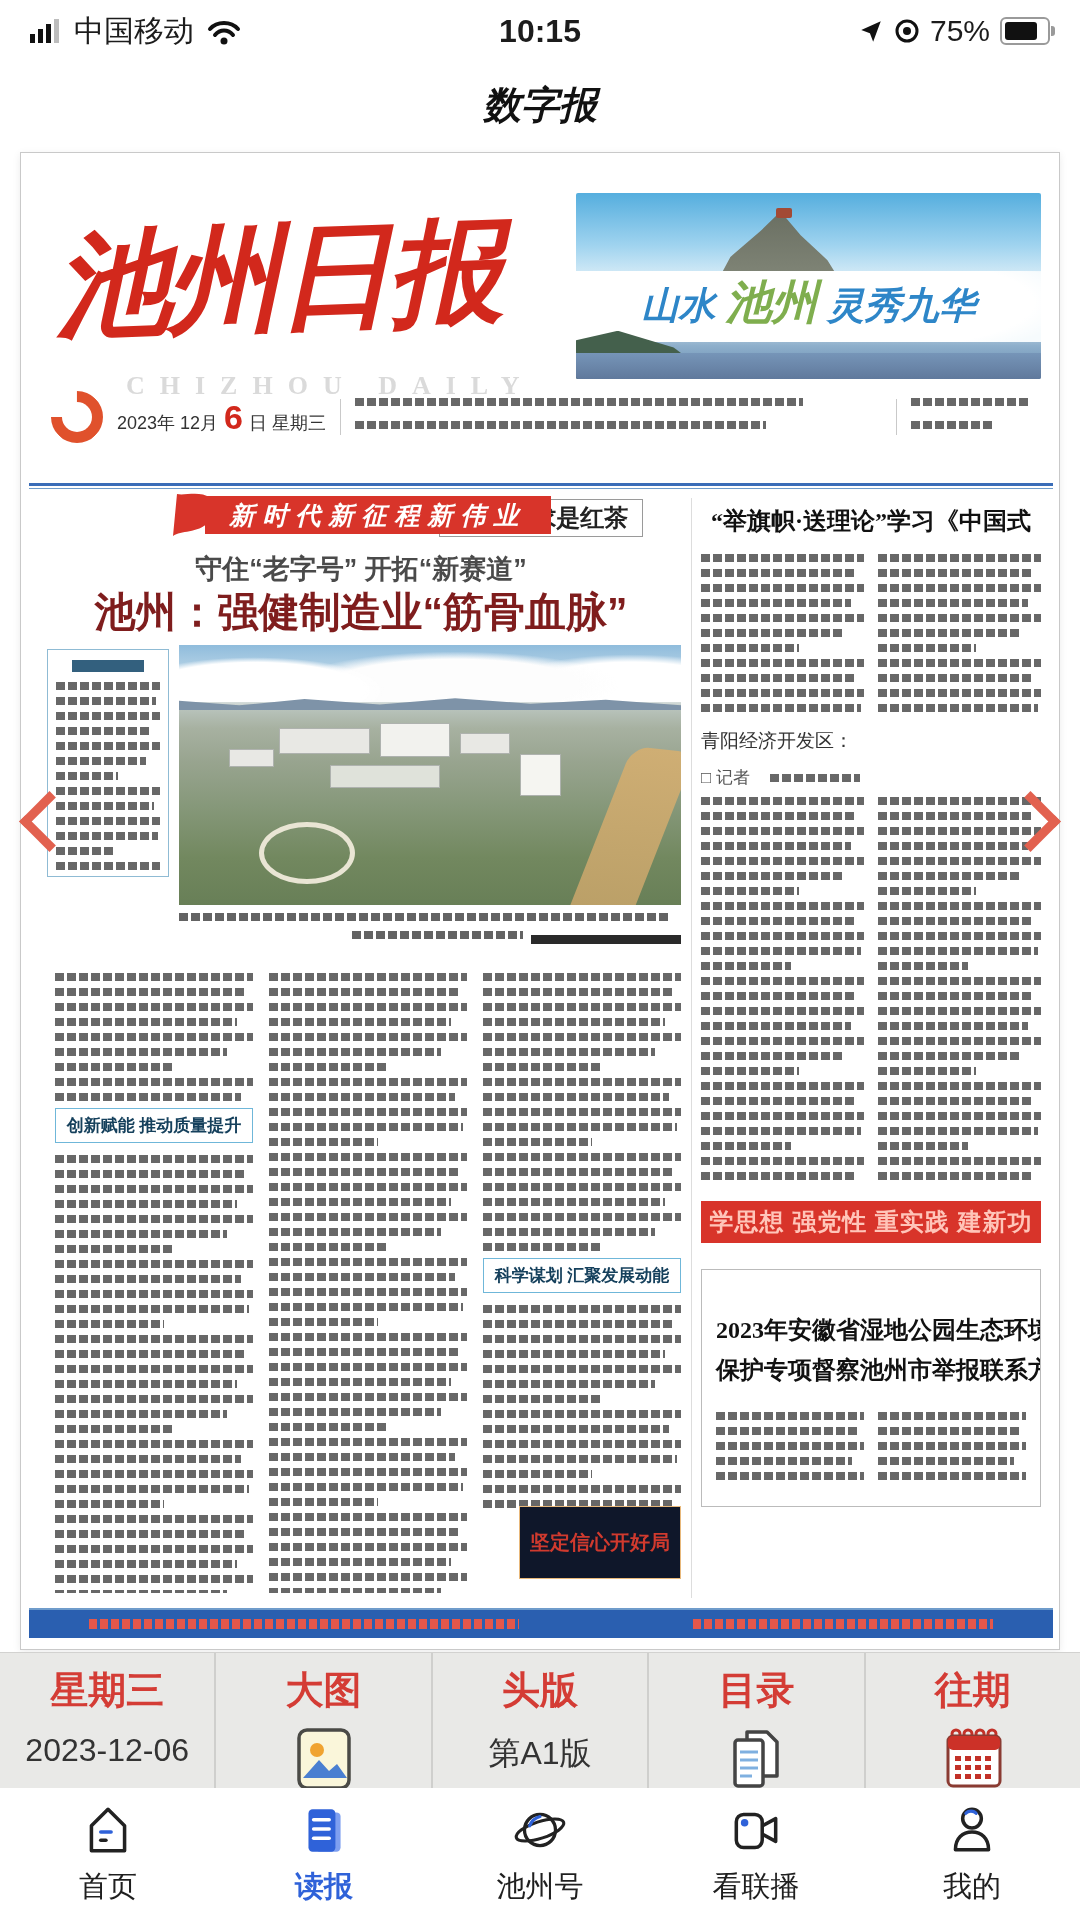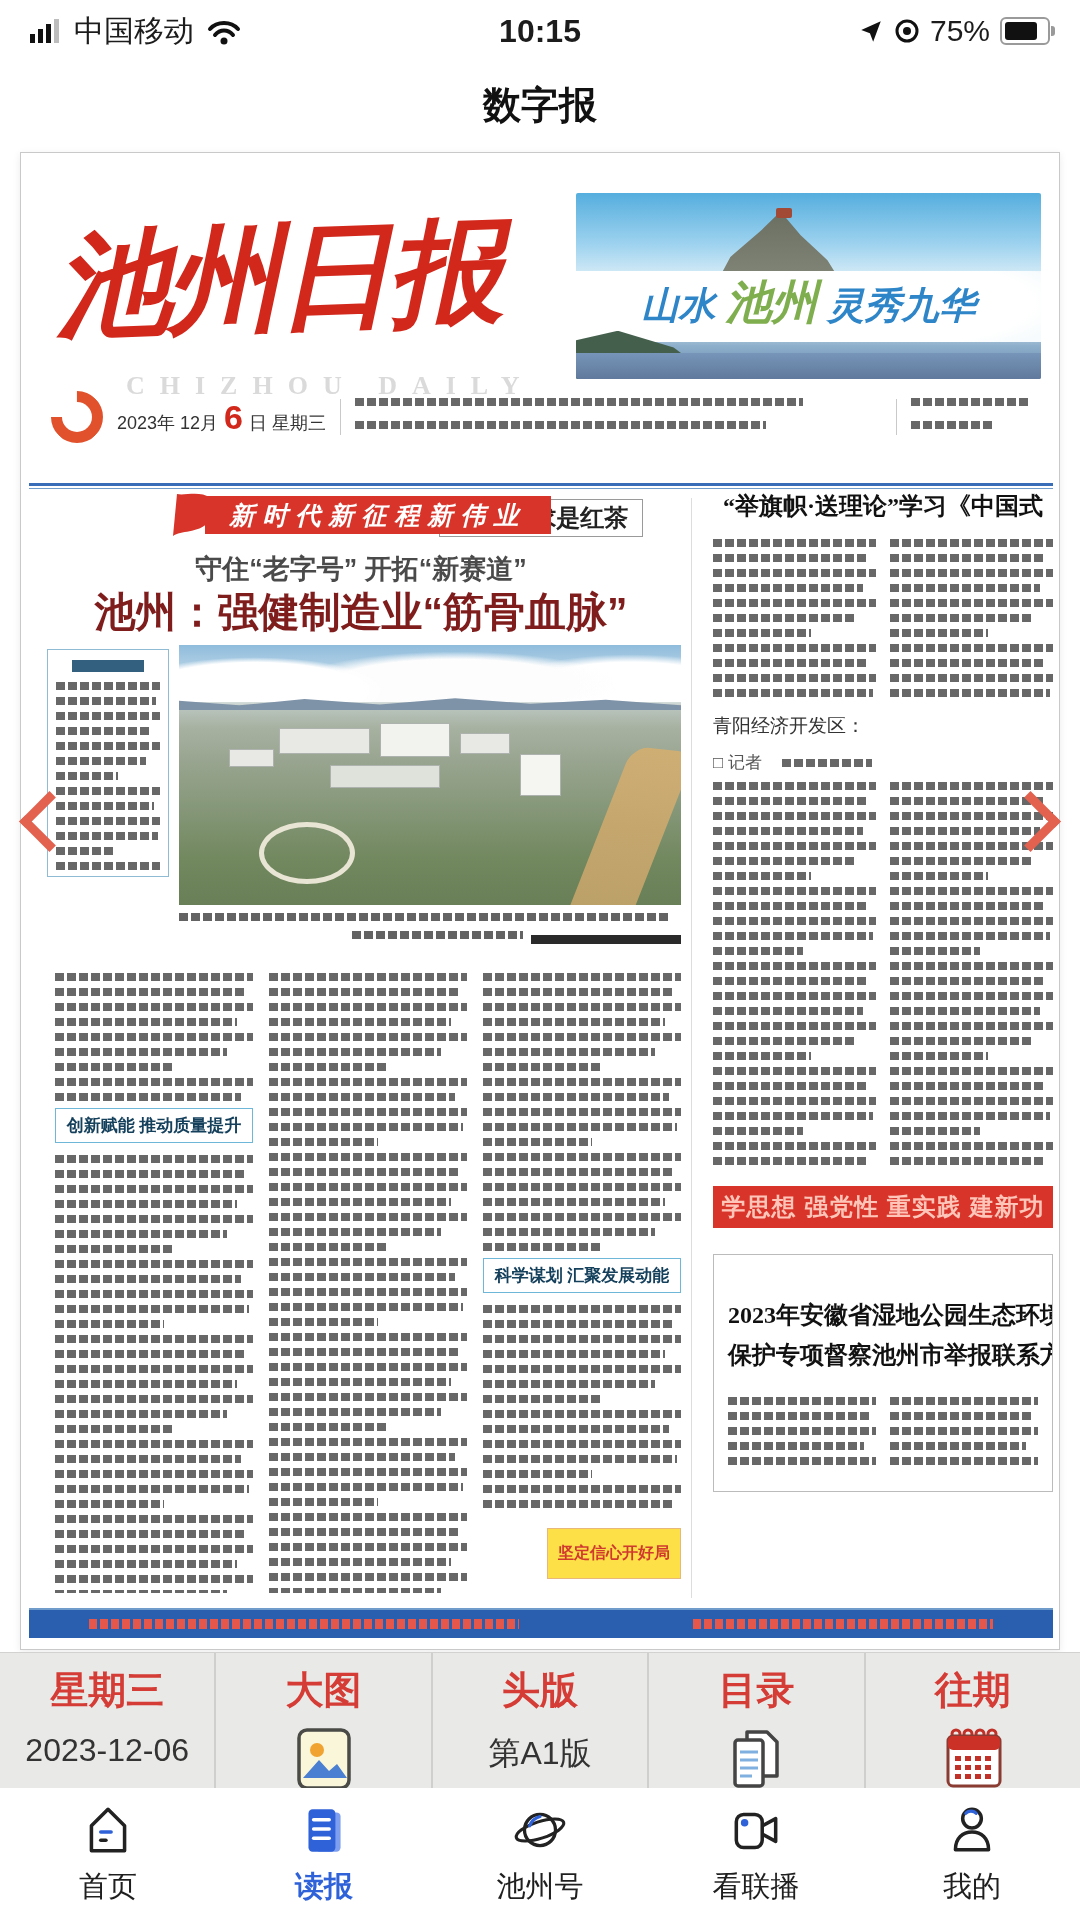--- a/index.html
+++ b/index.html
@@ -10,21 +10,21 @@
              align-items:center;justify-content:space-between;padding:0 30px;box-sizing:border-box;}
   .sb-left,.sb-right{display:flex;align-items:center;gap:10px;}
   .sb-carrier{font-size:30px;font-weight:500;}
   .sb-time{position:absolute;left:0;right:0;text-align:center;font-size:32px;font-weight:700;}
   .sb-batt{position:relative;width:46px;height:24px;border:2px solid #9a9a9a;border-radius:6px;}
   .sb-batt i{position:absolute;left:3px;top:3px;bottom:3px;width:70%;background:#111;border-radius:3px;}
   .sb-batt b{position:absolute;right:-7px;top:7px;width:4px;height:10px;background:#9a9a9a;border-radius:0 3px 3px 0;}
   .sb-pct{font-size:30px;font-weight:500;}
   
   .appheader{position:absolute;top:62px;left:0;width:1080px;height:86px;display:flex;
-             align-items:center;justify-content:center;background:#fff;}
+             align-items:center;justify-content:center;background:#fff;font-style:italic;}
   .appheader h1{margin:0;font-size:38px;font-weight:700;color:#111;}
   
   .page{position:absolute;left:20px;top:152px;width:1040px;height:1498px;background:#fff;
         border:1px solid #c9c9c9;box-shadow:0 2px 8px rgba(0,0,0,.08);box-sizing:border-box;}
   .mast-cn{position:absolute;left:34px;top:18px;width:490px;height:220px;color:#d2281c;
            font-family:"Liberation Serif",serif;font-weight:700;font-style:italic;font-size:115px;
            letter-spacing:-4px;transform:rotate(-2deg);line-height:215px;white-space:nowrap;}
   .mast-en{position:absolute;left:105px;top:218px;color:#dadada;font-size:26px;font-weight:700;
            letter-spacing:15px;font-family:"Liberation Serif",serif;}
   
@@ -85,24 +85,24 @@
   .ph-loop{position:absolute;left:16%;top:68%;width:86px;height:52px;border:5px solid #e9e5d4;border-radius:50%;}
   .caption{position:absolute;left:158px;top:760px;width:502px;}
   .cap-l{height:8px;background:repeating-linear-gradient(90deg,rgba(60,60,60,.8) 0 9px,transparent 9px 12px);margin-bottom:9px;}
   .cap-cred{height:9px;width:150px;background:#2a2a2a;display:inline-block;}
   
   .cols{position:absolute;left:34px;top:820px;width:626px;height:620px;display:flex;gap:16px;overflow:hidden;}
   .col{flex:1;position:relative;overflow:hidden;}
   .tl{height:8px;margin:0 0 7px;background:repeating-linear-gradient(90deg,rgba(45,45,45,.72) 0 9px,rgba(0,0,0,0) 9px 12px);}
   .subbox{border:1px solid #6fb7d9;padding:5px 4px;margin:6px 0 12px;text-align:center;font-size:17px;
           font-weight:700;color:#15405c;white-space:nowrap;}
-  .badge{position:absolute;right:0;bottom:14px;background:#fde047;border:1px solid #e8b87a;color:#d03a2e;
-         font-weight:800;font-size:16px;padding:14px 10px;white-space:nowrap;}
-  
-  .rightcol{position:absolute;left:680px;top:330px;width:340px;height:1110px;margin-left:12px;}
+  .badge{position:absolute;right:0;bottom:14px;background:#0f172a;border:1px solid #e8b87a;color:#d03a2e;
+         font-weight:800;font-size:20px;padding:22px 10px;white-space:nowrap;}
+  
+  .rightcol{position:absolute;left:680px;top:345px;width:340px;height:1110px;}
   .a1head,.a2head,.a3head{font-family:"Liberation Serif",serif;font-weight:800;color:#111;
                           text-align:center;white-space:nowrap;}
   .a1head{font-size:24px;line-height:38px;margin-top:4px;}
   .twocol{display:flex;gap:14px;overflow:hidden;}
   .twocol>div{flex:1;}
   .kicker2{font-size:19px;color:#333;margin:14px 0 2px;}
   .a2head{font-size:33px;line-height:44px;}
   .byline{display:flex;align-items:center;gap:20px;font-size:17px;color:#555;margin:12px 0 8px;}
   .byline .tl{width:90px;margin:0;}
   .slogan{margin-top:14px;background:#d8342a;color:#ffc5b9;font-weight:800;font-size:24px;letter-spacing:1px;

